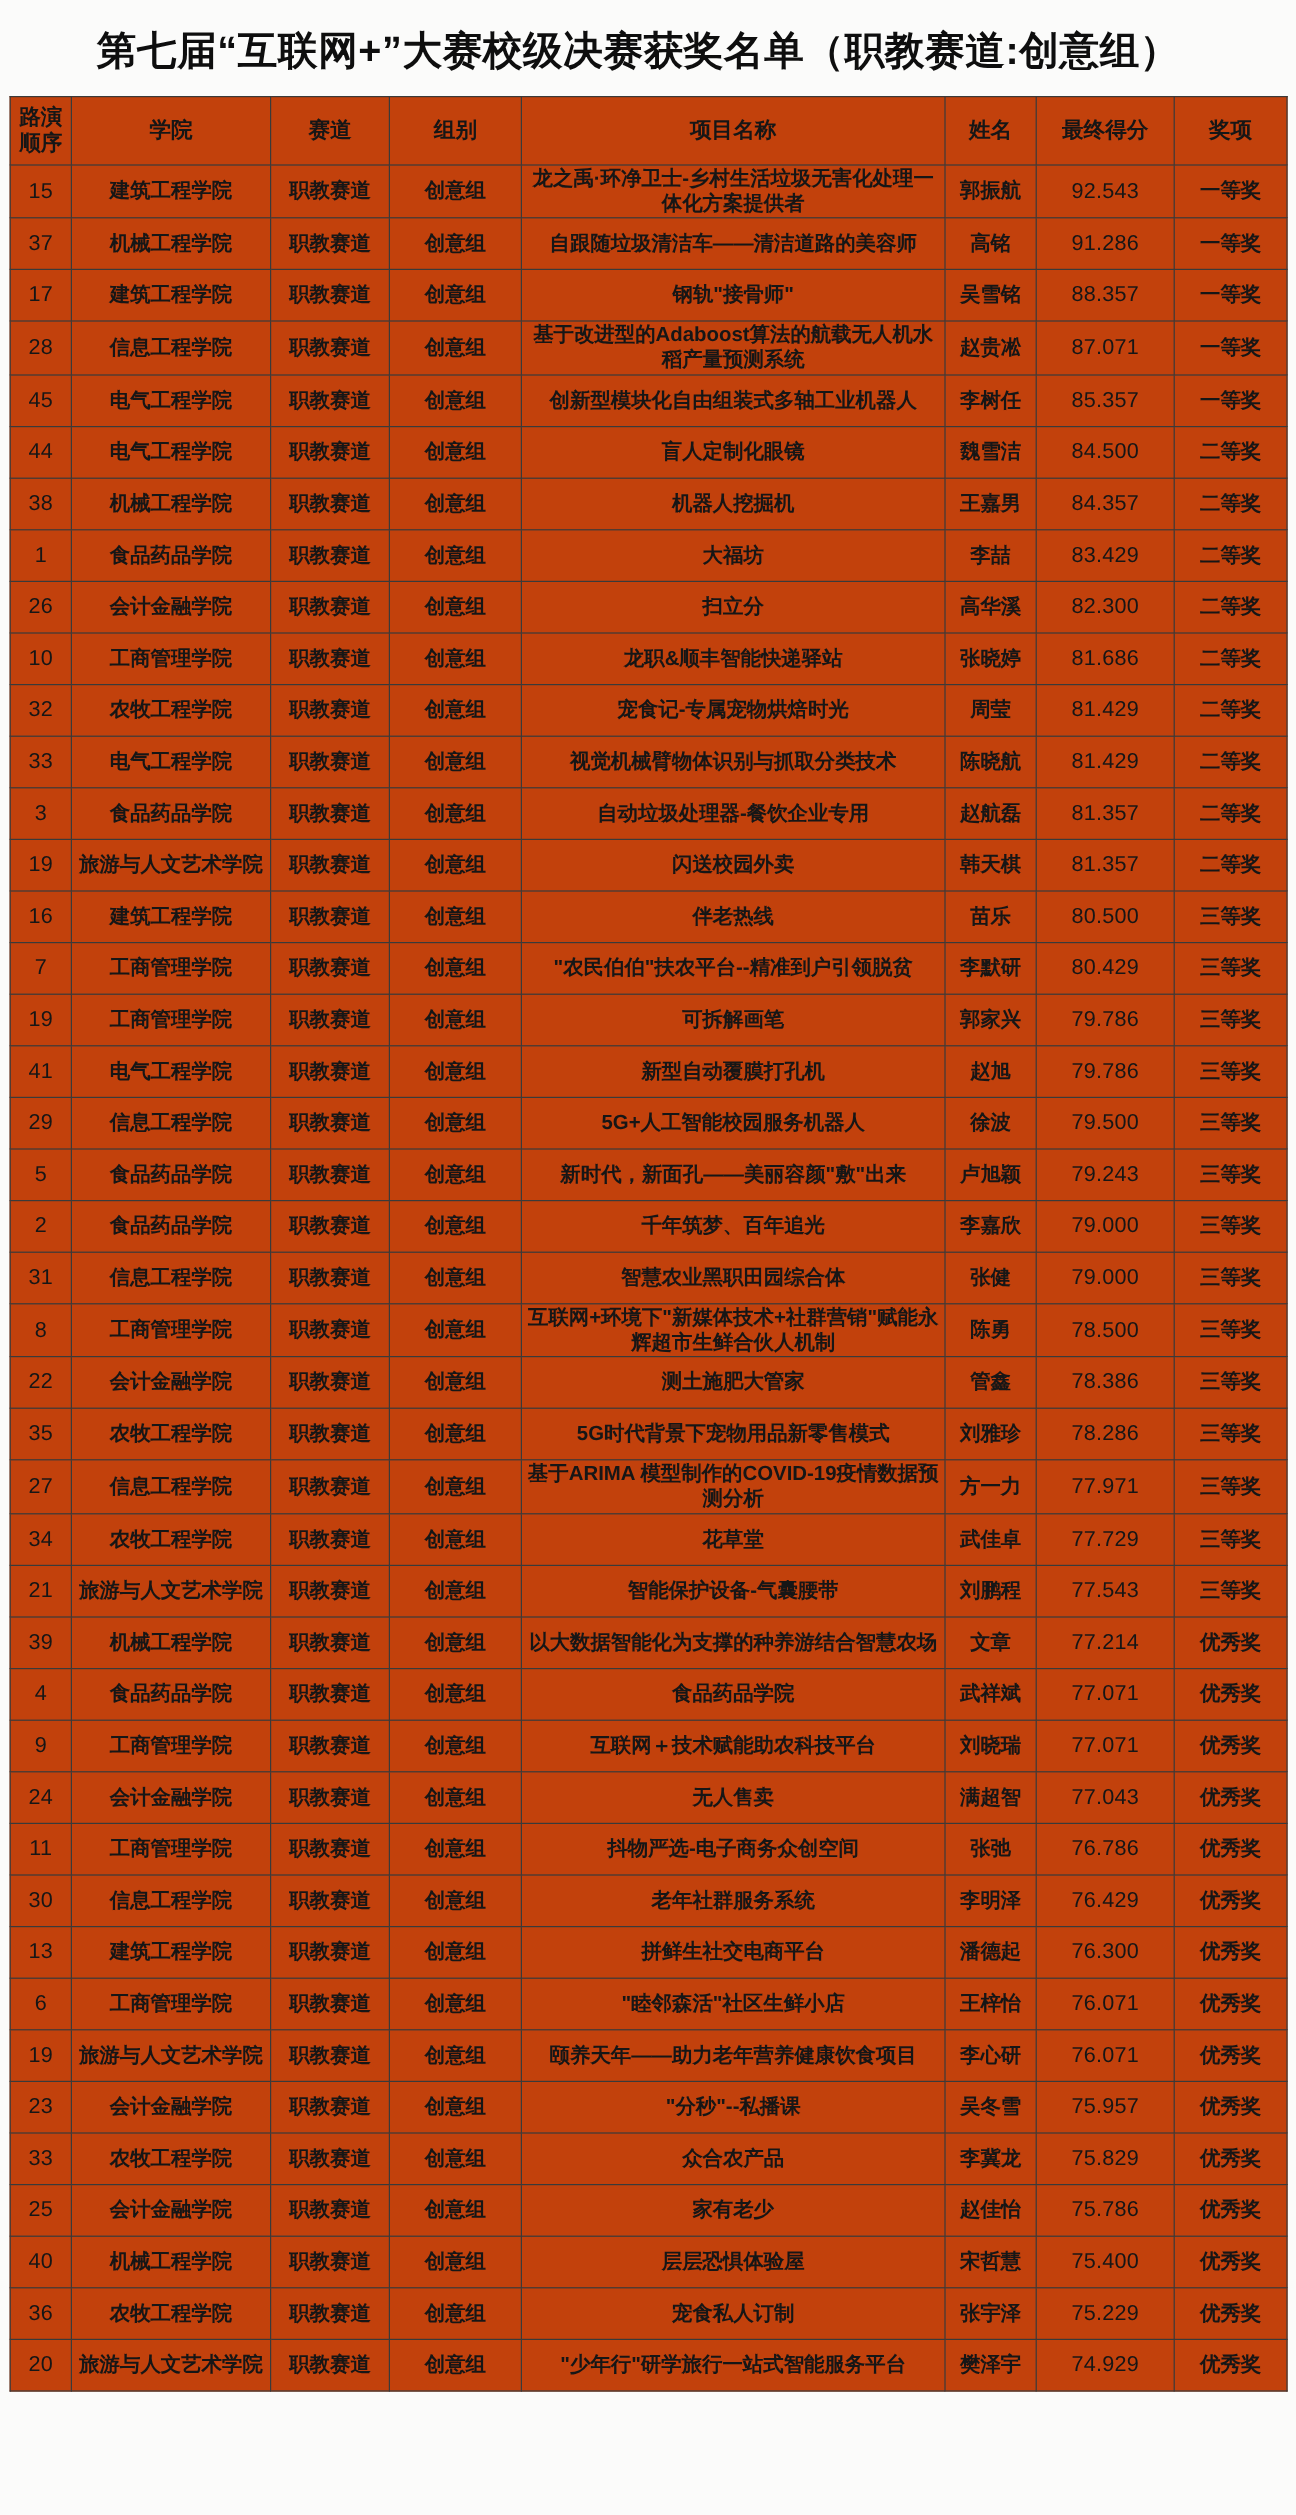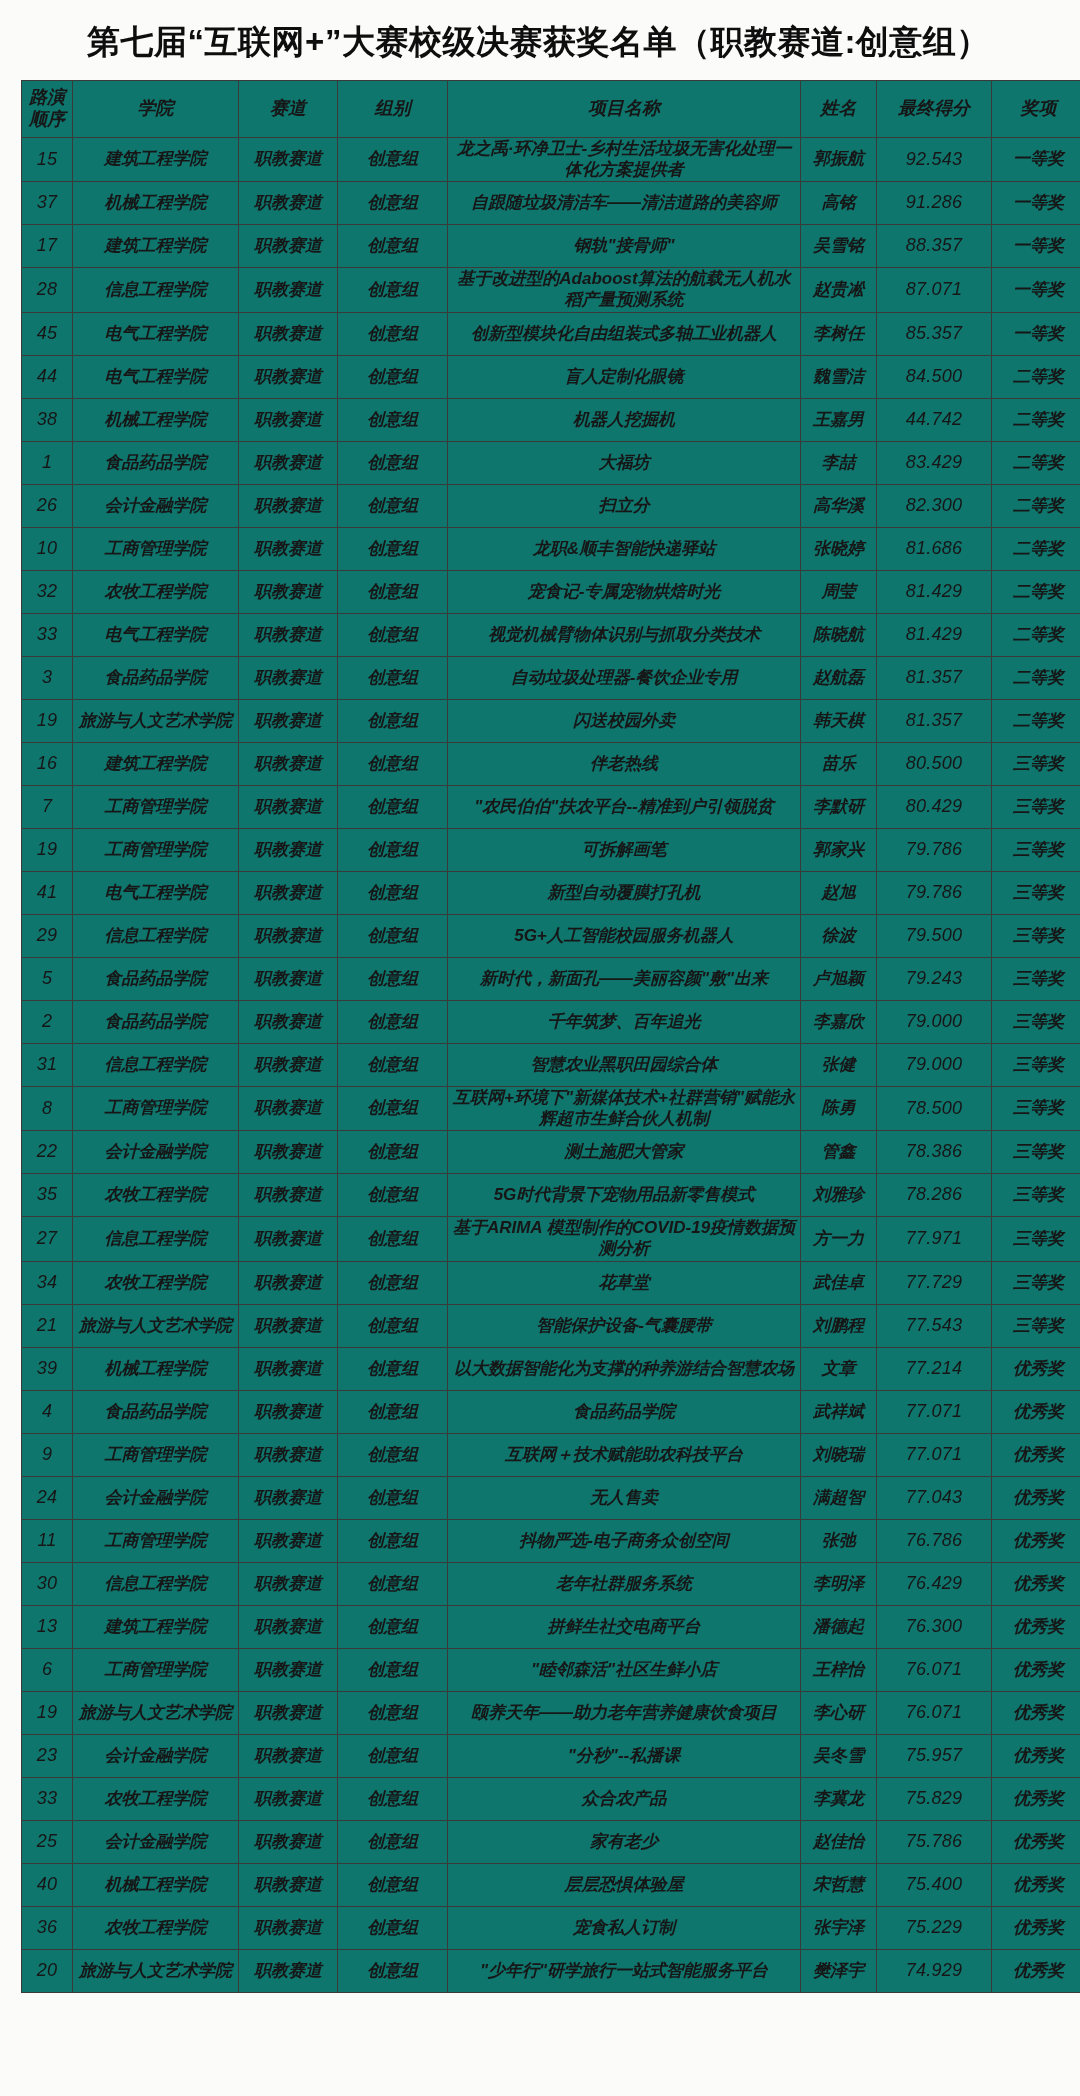--- a/index.html
+++ b/index.html
@@ -3,35 +3,34 @@
 <meta charset="utf-8">
 <style>
   html,body{margin:0;padding:0;}
   body{
     width:1080px;height:2096px;
     background:#fbfbfa;
     font-family:"Liberation Sans","DejaVu Sans",sans-serif;
     color:#161616;
     -webkit-font-smoothing:antialiased;
   }
-  .page{padding:4px 24px 0 8px;margin-left:13px;}
+  .page{padding:4px 24px 0 8px;}
   .title{
     text-align:center;
     font-size:33px;
     font-weight:bold;
     margin:16px 0 15px 0;
     letter-spacing:0.5px;
     color:#0e0e0e;
   }
   table.awards{
     border-collapse:collapse;
     table-layout:fixed;
     width:1064px;
-    background:#0f766e;
-    font-style:italic;
+    background:#c2410c;
   }
   th,td{
     border:1.8px solid #3a3a3a;
     text-align:center;
     vertical-align:middle;
     padding:1px 4px;
     font-size:17px;
     line-height:1.22;
     word-break:break-word;
     overflow:hidden;
@@ -150,21 +149,21 @@
           <td class="col-score">84.500</td>
           <td class="col-award">二等奖</td>
         </tr>
         <tr>
           <td class="col-order">38</td>
           <td class="col-college">机械工程学院</td>
           <td class="col-track">职教赛道</td>
           <td class="col-group">创意组</td>
           <td class="col-project">机器人挖掘机</td>
           <td class="col-name">王嘉男</td>
-          <td class="col-score">44.742</td>
+          <td class="col-score">84.357</td>
           <td class="col-award">二等奖</td>
         </tr>
         <tr>
           <td class="col-order">1</td>
           <td class="col-college">食品药品学院</td>
           <td class="col-track">职教赛道</td>
           <td class="col-group">创意组</td>
           <td class="col-project">大福坊</td>
           <td class="col-name">李喆</td>
           <td class="col-score">83.429</td>

